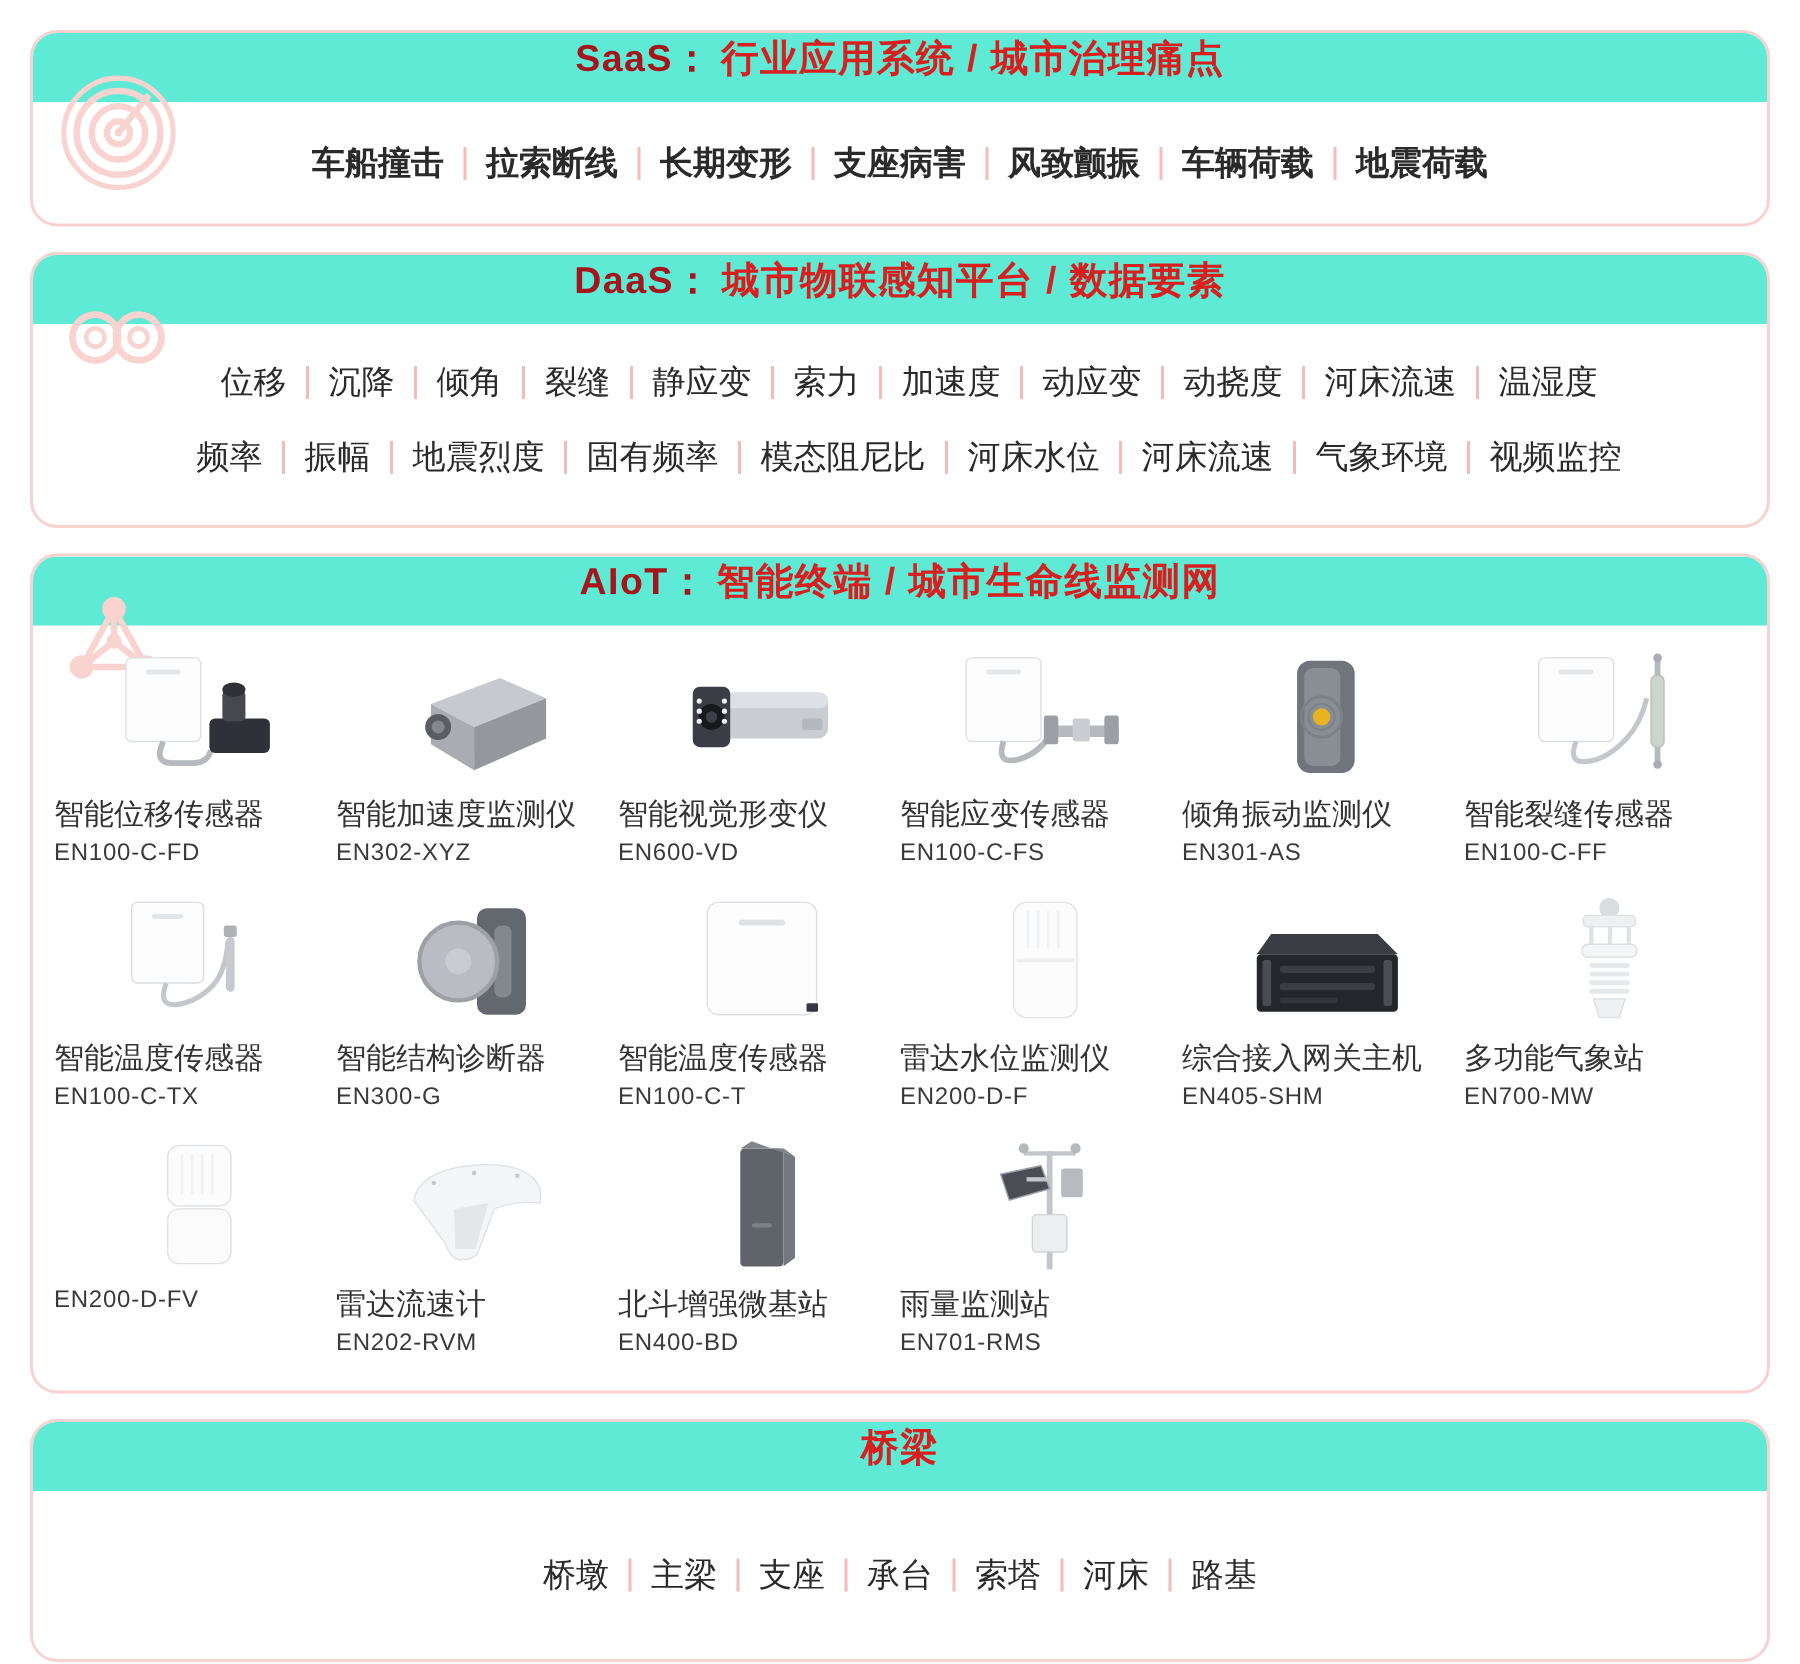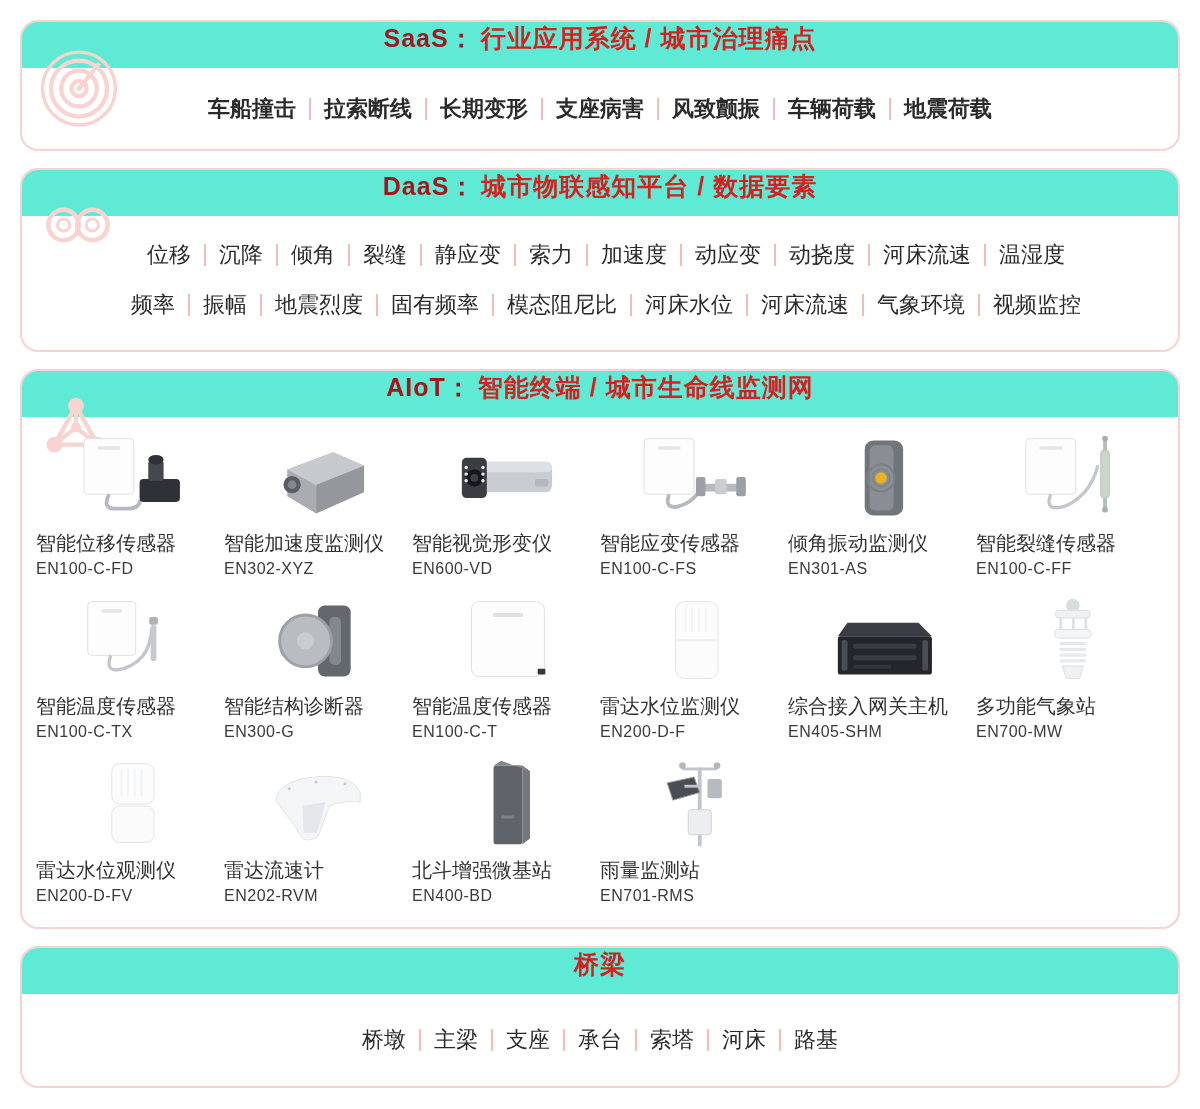--- a/index.html
+++ b/index.html
@@ -35,21 +35,21 @@
     position:absolute; left:18px; top:22px;
     z-index:2; pointer-events:none;
   }
 
   .items-row {
     position:relative; z-index:3;
     display:flex; align-items:center; justify-content:center;
     font-size:22px; color:#2a2a2a;
   }
   .h84 { height:81px;font-weight:bold; }
-  .h92 { height:92px; }
+  .h92 { height:112px; }
   .daas-rows { padding:14px 0 20px 12px; }
   .daas-rows .items-row { height:50px; }
   .sep {
     display:inline-block; width:2px; height:22px;
     background:#f4bcb6; margin:0 13px;
   }
 
   .grid {
     position:relative; z-index:3;
     display:grid;
@@ -379,21 +379,20 @@
         <div class="p-img">
           <svg width="120" height="96" viewBox="0 0 120 100">
             <rect x="41" y="8" width="44" height="42" rx="8" fill="#fcfcfd" stroke="#e0e3e6"></rect>
             <rect x="41" y="52" width="44" height="38" rx="8" fill="#fbfbfc" stroke="#e0e3e6"></rect>
             <rect x="50" y="14" width="2" height="28" fill="#f0f2f4"></rect>
             <rect x="57" y="14" width="2" height="28" fill="#f0f2f4"></rect>
             <rect x="64" y="14" width="2" height="28" fill="#f0f2f4"></rect>
             <rect x="71" y="14" width="2" height="28" fill="#f0f2f4"></rect>
           </svg>
         </div>
-        <div class="p-name">雷达水位观测仪</div>
         <div class="p-model">EN200-D-FV</div>
       </div>
 
 
       <div class="product">
         <div class="p-img">
           <svg width="120" height="96" viewBox="0 0 120 100">
             <path d="M16 46 Q20 26 54 22 Q96 18 104 38 L104 48 Q86 46 72 52 L60 84 Q44 94 38 76 Z" fill="#f4f5f7" stroke="#e0e3e6"></path>
             <polygon points="44,52 68,48 59,80 45,80" fill="#e4e7ea"></polygon>
             <circle cx="30" cy="34" r="1.6" fill="#c6cace"></circle>

